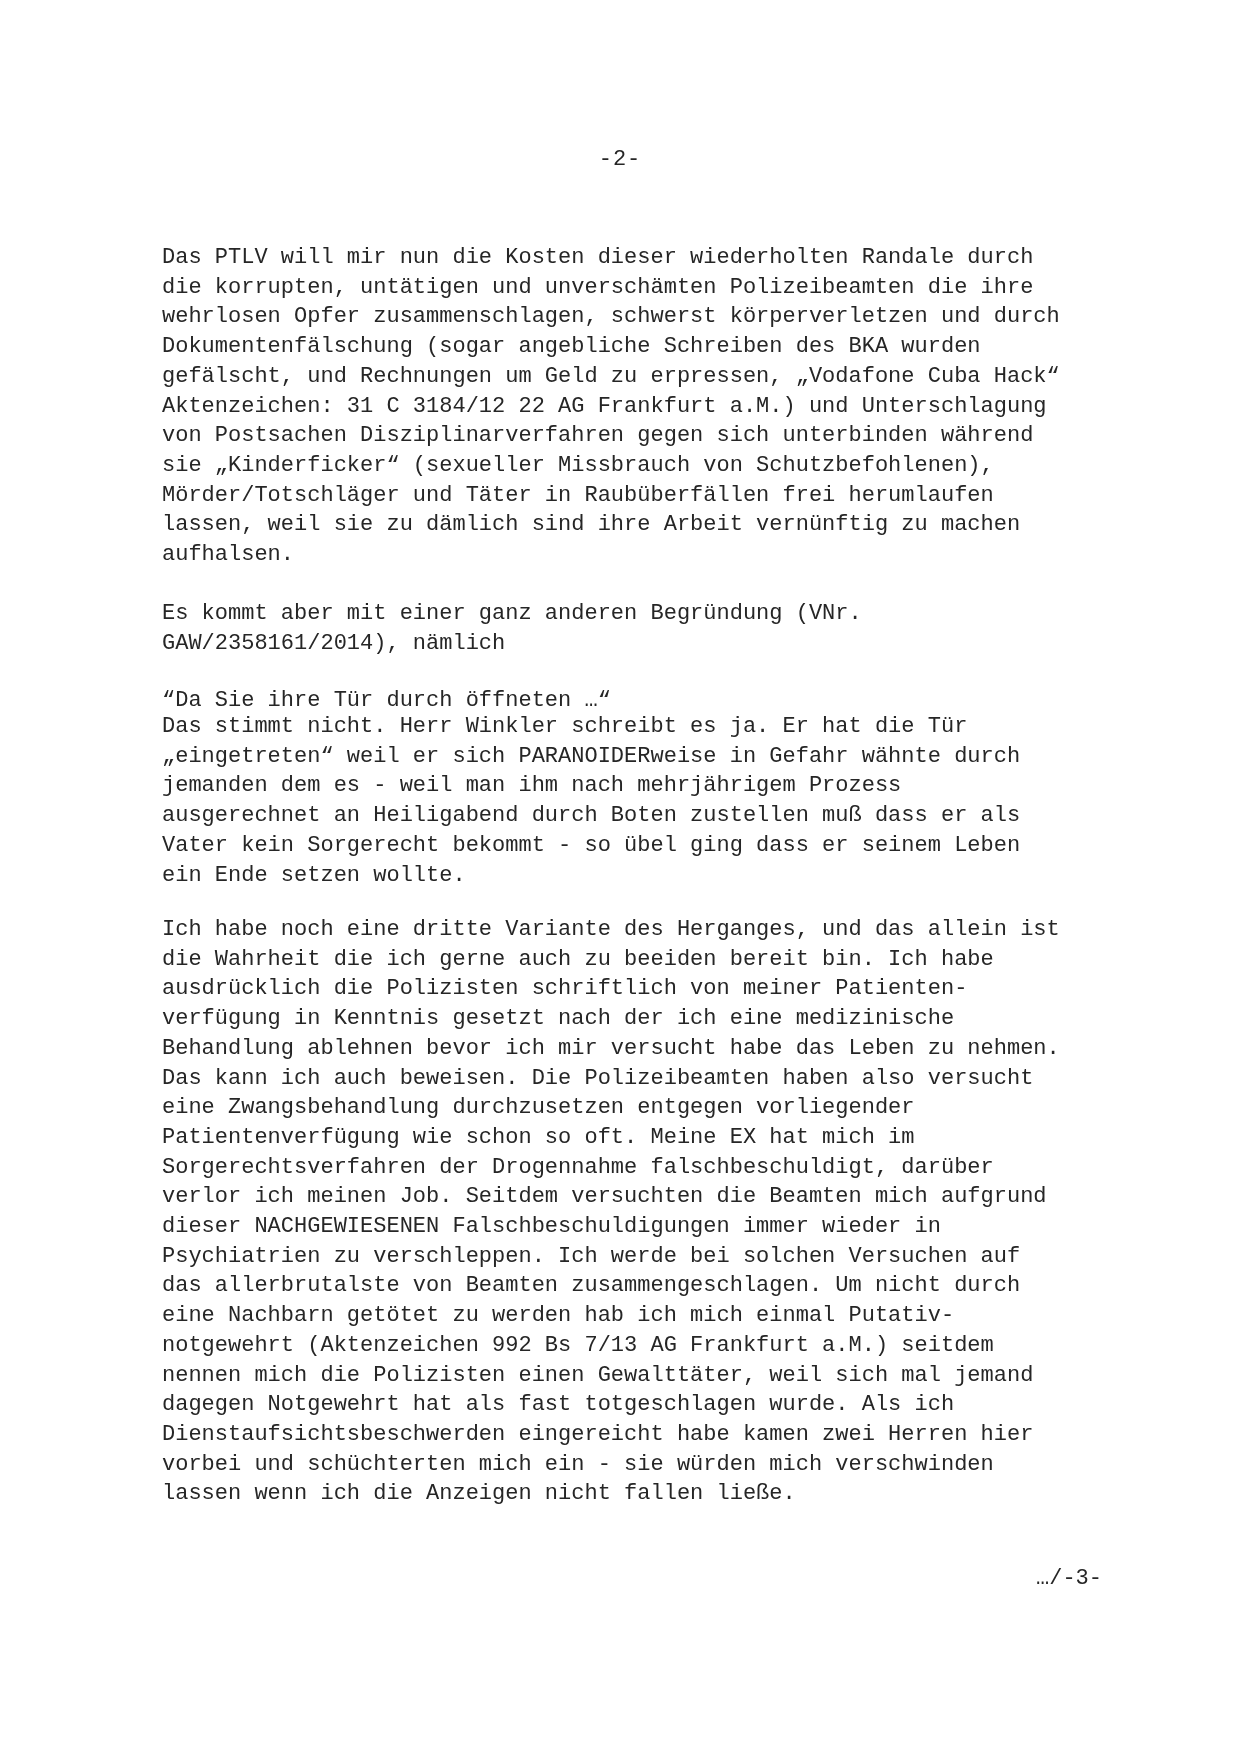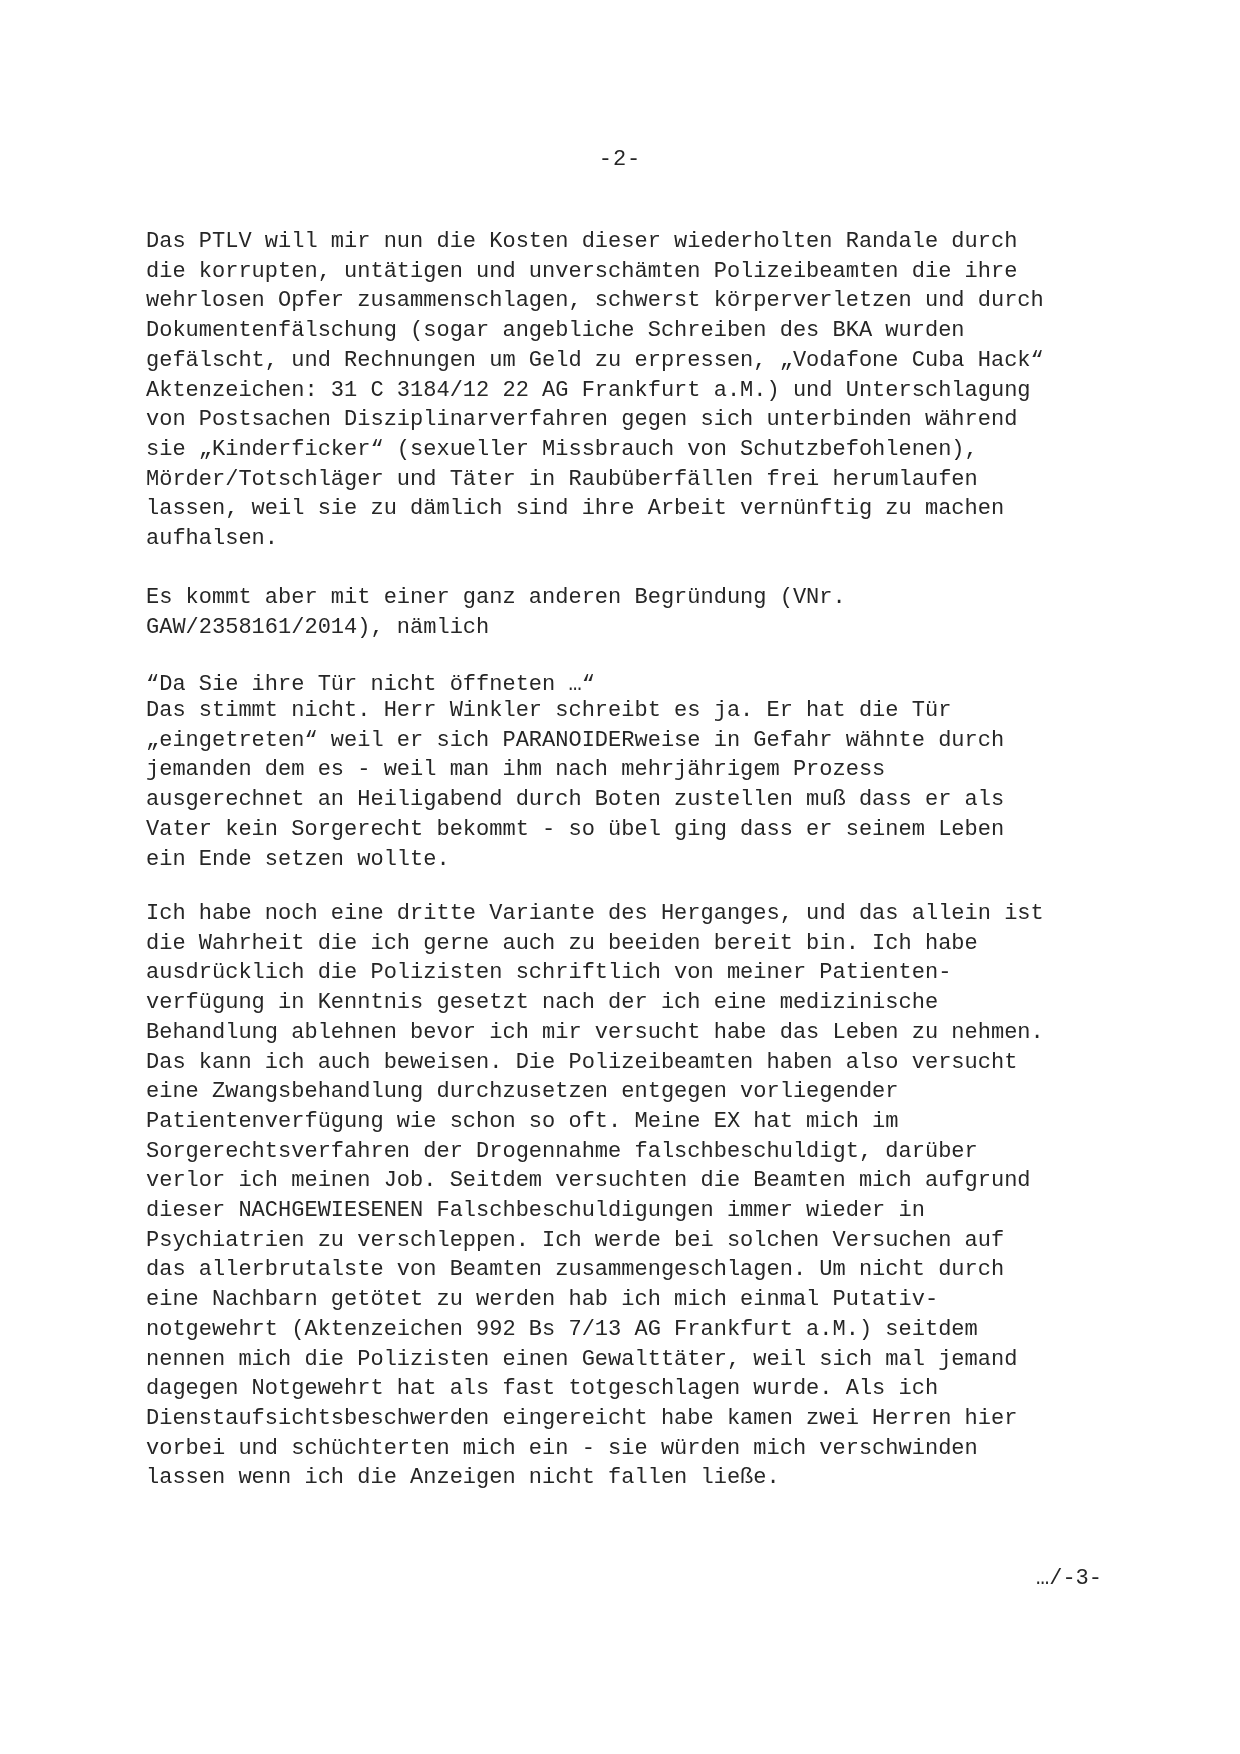--- a/index.html
+++ b/index.html
@@ -23,21 +23,21 @@
     top: 145px;
     left: 0;
     width: 100%;
     text-align: center;
     letter-spacing: 1px;
   }
   .para {
     position: absolute;
     left: 146px;
     width: 950px;
-    margin: 0;
+    margin: 16px;
     white-space: pre-wrap;
   }
   .para-1 { top: 227px; }
   .para-2 { top: 583px; }
   .para-quote { top: 670px; }
   .para-3 { top: 696px; }
   .para-4 { top: 899px; }
   .continuation {
     position: absolute;
     top: 1564px;
@@ -60,21 +60,21 @@
 Aktenzeichen: 31 C 3184/12 22 AG Frankfurt a.M.) und Unterschlagung
 von Postsachen Disziplinarverfahren gegen sich unterbinden während
 sie „Kinderficker“ (sexueller Missbrauch von Schutzbefohlenen),
 Mörder/Totschläger und Täter in Raubüberfällen frei herumlaufen
 lassen, weil sie zu dämlich sind ihre Arbeit vernünftig zu machen
 aufhalsen.</p>
 
   <p class="para para-2">Es kommt aber mit einer ganz anderen Begründung (VNr.
 GAW/2358161/2014), nämlich</p>
 
-  <p class="para para-quote">“Da Sie ihre Tür nicht öffneten …“</p>
+  <p class="para para-quote">“Da Sie ihre Tür durch öffneten …“</p>
 
   <p class="para para-3">Das stimmt nicht. Herr Winkler schreibt es ja. Er hat die Tür
 „eingetreten“ weil er sich PARANOIDERweise in Gefahr wähnte durch
 jemanden dem es - weil man ihm nach mehrjährigem Prozess
 ausgerechnet an Heiligabend durch Boten zustellen muß dass er als
 Vater kein Sorgerecht bekommt - so übel ging dass er seinem Leben
 ein Ende setzen wollte.</p>
 
   <p class="para para-4">Ich habe noch eine dritte Variante des Herganges, und das allein ist
 die Wahrheit die ich gerne auch zu beeiden bereit bin. Ich habe

